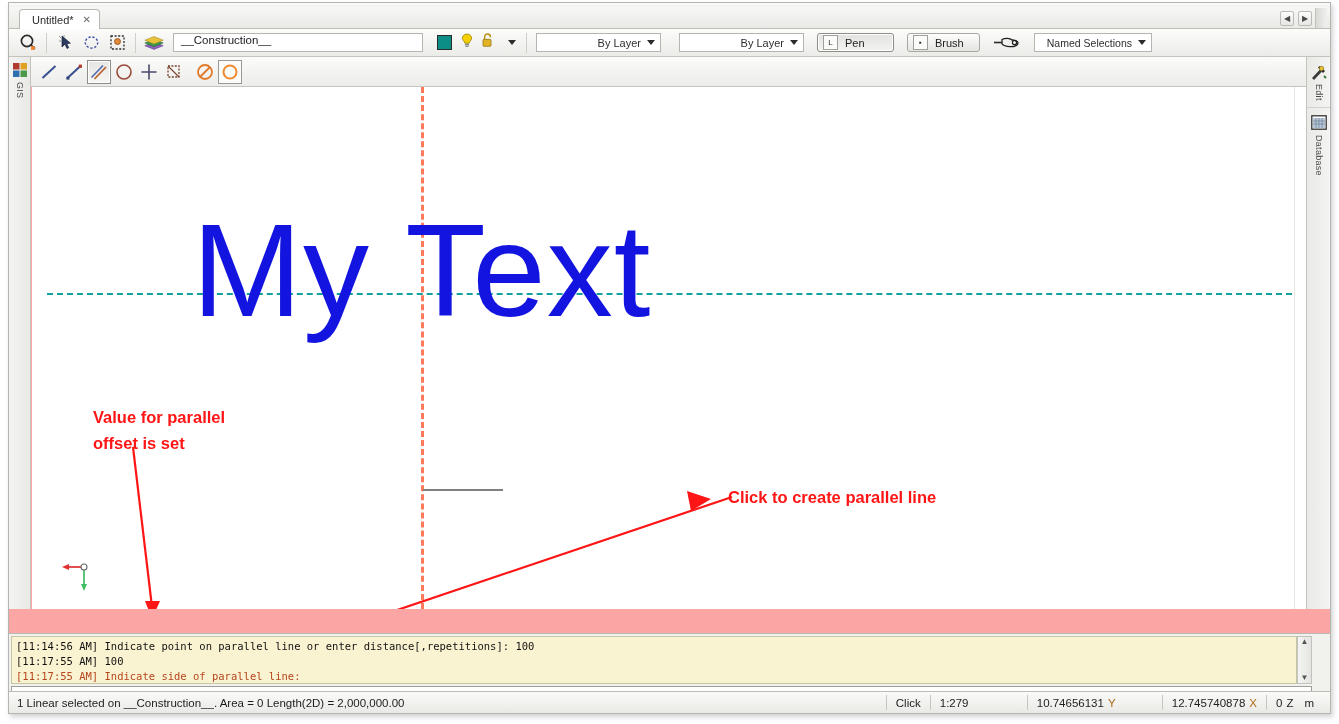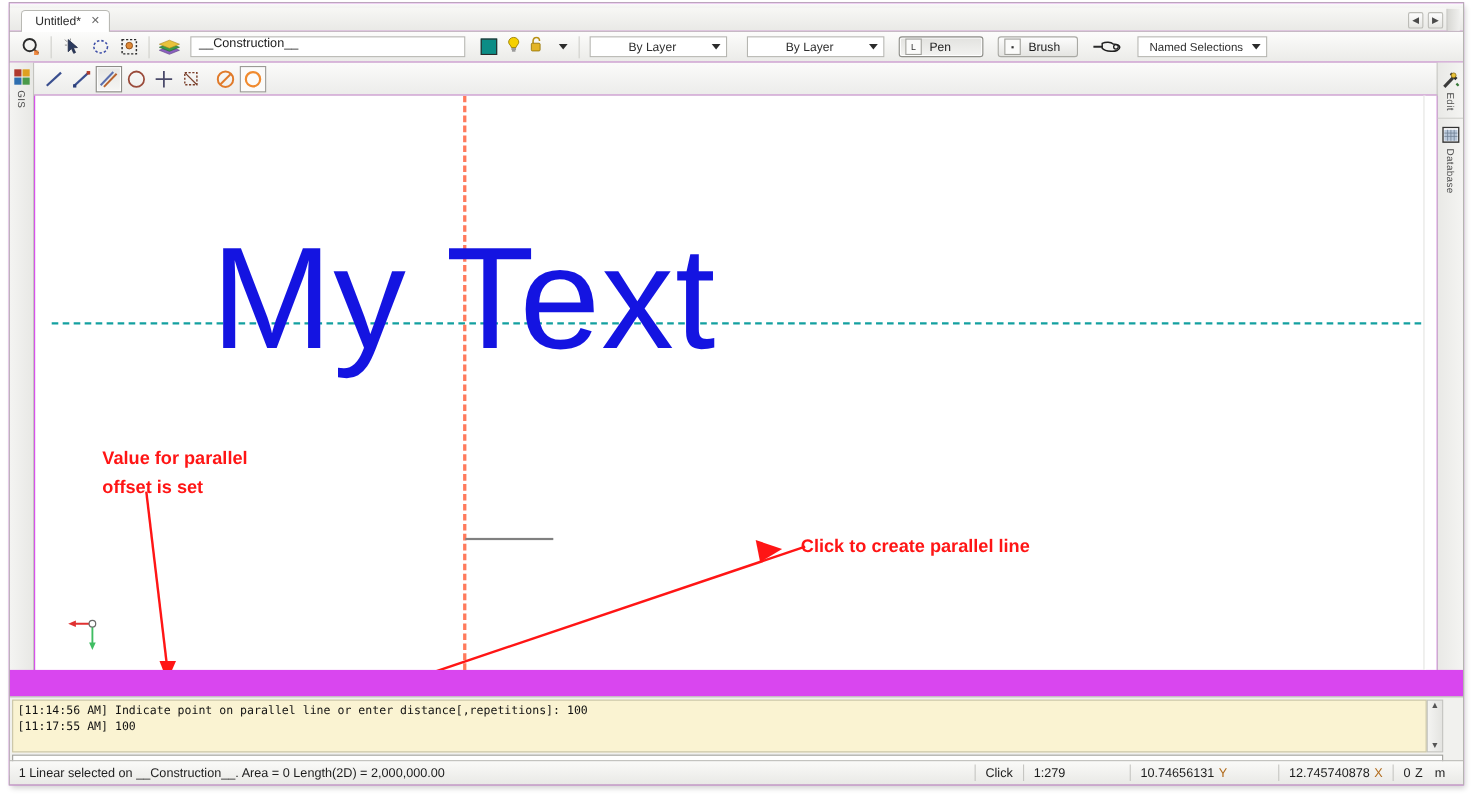--- a/index.html
+++ b/index.html
@@ -13,21 +13,21 @@
     height: 724px;
     background: #ffffff;
     overflow: hidden;
   }
 
   
   .win-frame {
     position: absolute;
     left: 8px; top: 2px;
     width: 1323px; height: 712px;
-    background: #d946ef;
+    background: #fca5a5;
     border: 1px solid #b4b4b0;
     box-shadow: 2px 3px 5px rgba(0,0,0,0.18);
     box-sizing: border-box;
   }
   .top-strip {
     position: absolute; left: 0; top: 0;
     width: 100%; height: 6px;
     background: linear-gradient(#fbfbfb, #ededeb);
   }
 
@@ -117,21 +117,21 @@
   }
   .combo {
     height: 19px;
     background: #ffffff;
     border: 1px solid #b6b6b1;
     display: flex; align-items: center; justify-content: space-between;
     padding: 0 5px 0 8px;
     font-size: 11px; color: #2e2e2e;
     box-sizing: border-box;
   }
-  .combo .cap { flex: 1; text-align: center; }
+  .combo .cap { flex: 1; text-align: right; }
   .caret {
     width: 0; height: 0;
     border-left: 4px solid transparent;
     border-right: 4px solid transparent;
     border-top: 5px solid #2b2b2b;
     margin-left: 6px;
   }
   .tb-btn {
     height: 19px;
     background: linear-gradient(#fdfdfd,#e4e4e1);
@@ -585,20 +585,21 @@
           <circle cx="30" cy="8" r="3" fill="#ffffff" stroke="#6a6a6a" stroke-width="1.1"></circle>
         </svg>
       </div>
     </div>
     <div class="canvas-scroll-v"></div>
 
     <div class="console-wrap">
       <div class="console-log">
         <div class="log-line">[11:14:56 AM] Indicate point on parallel line or enter distance[,repetitions]: 100</div>
         <div class="log-line">[11:17:55 AM] 100</div>
+        <div class="log-line prompt">[11:17:55 AM] Indicate side of parallel line:</div>
       </div>
       <div class="console-sb">
         <span class="sb-arrow">▲</span>
         <span class="sb-arrow">▼</span>
       </div>
       <div class="console-input"></div>
     </div>
 
     <div class="statusbar">
       <div class="st-cell" style="padding-left:8px">1 Linear selected on __Construction__.   Area = 0   Length(2D) = 2,000,000.00</div>

